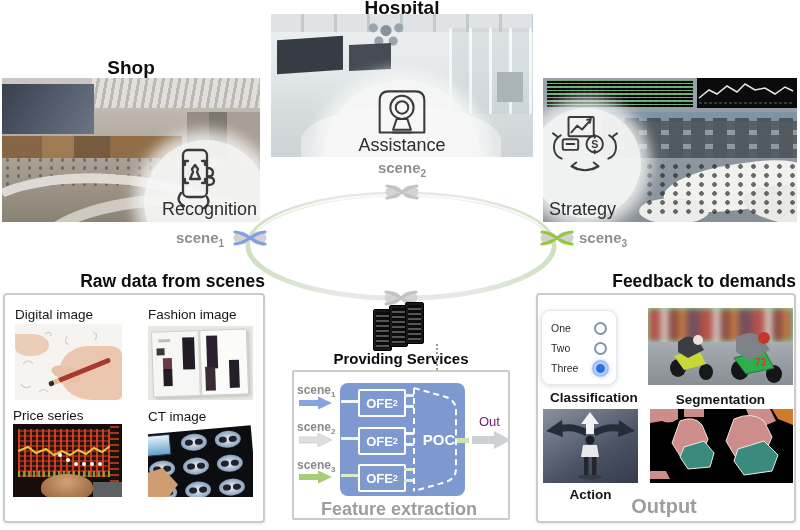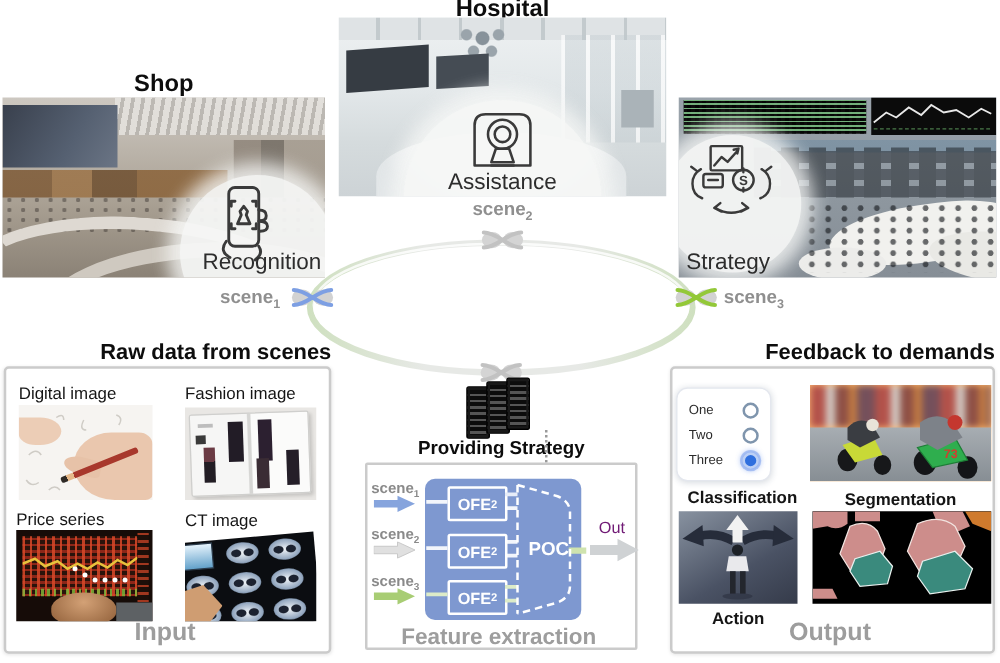--- a/index.html
+++ b/index.html
@@ -267,26 +267,25 @@
               <ellipse cx="14" cy="10" rx="13" ry="8.5" fill="url(#ctg)"></ellipse>
               <ellipse cx="9" cy="10" rx="4" ry="3" fill="#1c2230"></ellipse>
               <ellipse cx="19" cy="10" rx="4" ry="3" fill="#1c2230"></ellipse>
             </g>
         </g>
       </svg>
     </div>
     <div class="decor" style="left:-4px;top:44px;width:34px;height:30px;background:#cf9d72;clip-path:polygon(0 20%,55% 0,100% 55%,70% 100%,0 100%);"></div>
   </div>
 
-  <div class="abs t-footer" style="left:3px;top:495px;width:258px;">Input</div>
 
   <div class="server" style="left:373px;top:309px;"></div>
   <div class="server" style="left:389px;top:305px;"></div>
   <div class="server" style="left:405px;top:302px;"></div>
-  <div class="abs" style="left:292px;top:350px;width:218px;text-align:center;font-weight:bold;font-size:15px;color:#0c0c0c;">Providing Strategy</div>
+  <div class="abs" style="left:292px;top:350px;width:218px;text-align:center;font-weight:bold;font-size:15px;color:#0c0c0c;">Providing Services</div>
   <div class="dotline" style="left:436px;top:344px;height:38px;"></div>
   <div class="dotline" style="left:330px;top:482px;height:36px;"></div>
 
   <div class="panel" style="left:292px;top:370px;width:214px;height:146px;border-radius:2px;box-shadow:none;"></div>
   <div class="bluebox" style="left:340px;top:383px;width:125px;height:113px;"></div>
 
   <div class="scene-in-label" style="left:297px;top:383px;">
     <span>scene</span><sub>1</sub>
   </div>
   <svg class="abs" style="left:299px;top:396px;width:34px;height:14px;" viewBox="0 0 34 14">
@@ -354,21 +353,21 @@
       <span class="radio-label">Two</span>
       <span class="radio-circle"></span>
     </div>
     <div class="radio-row selected" style="top:50px;">
       <span class="radio-label">Three</span>
       <span class="radio-circle"></span>
     </div>
   </div>
   <div class="abs t-sub" style="left:550px;top:390px;width:82px;text-align:right;">Classification</div>
 
-  <div class="photo" style="left:648px;top:308px;width:145px;height:77px;background:#fdba74;">
+  <div class="photo" style="left:648px;top:308px;width:145px;height:77px;background:#86efac;">
     <div class="decor" style="left:0;top:0;width:145px;height:34px;background:repeating-linear-gradient(90deg,#b3524a 0 13px,#d5cfc9 13px 20px,#8e4f45 20px 31px,#c77e42 31px 38px,#75505b 38px 52px);filter:blur(3px);"></div>
     <div class="decor" style="left:0;top:34px;width:145px;height:43px;background:linear-gradient(180deg,#a7adb2,#878e94);"></div>
     <svg style="position:absolute;inset:0;" viewBox="0 0 145 77">
       <ellipse cx="30" cy="60" rx="8" ry="9" fill="#17181a"></ellipse>
         <ellipse cx="58" cy="64" rx="7" ry="8" fill="#17181a"></ellipse>
       <polygon points="26,48 50,40 58,56 36,62" fill="#c8d937"></polygon>
       <path d="M30 34 q10 -10 20 -2 l6 10 -16 8 -10 -6 z" fill="#3a3d42"></path>
       <circle cx="50" cy="32" r="5" fill="#e8e3d8"></circle>
       <ellipse cx="92" cy="62" rx="9" ry="10" fill="#141518"></ellipse>
         <ellipse cx="126" cy="66" rx="8" ry="9" fill="#141518"></ellipse>

